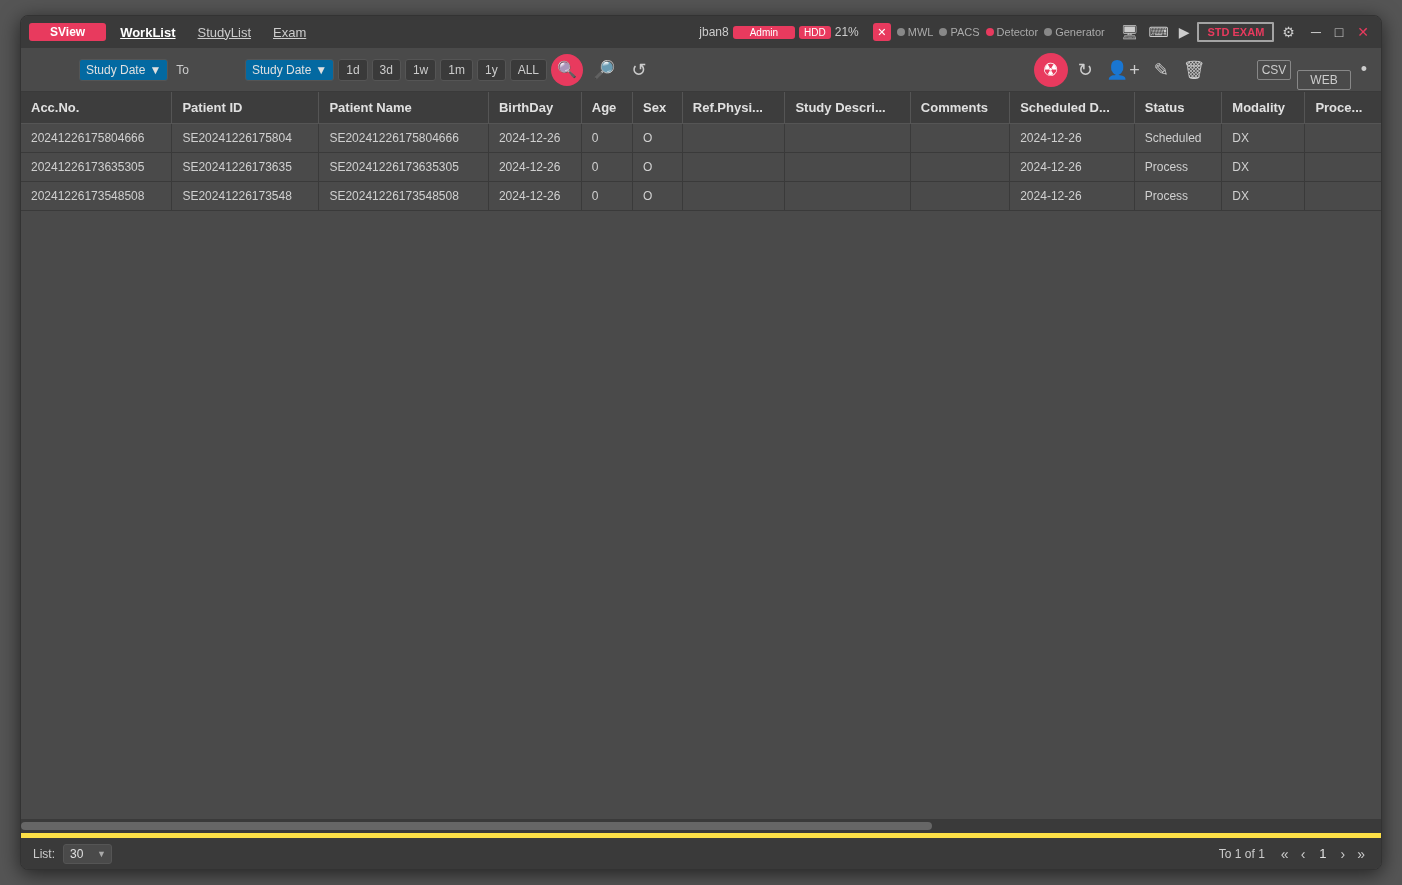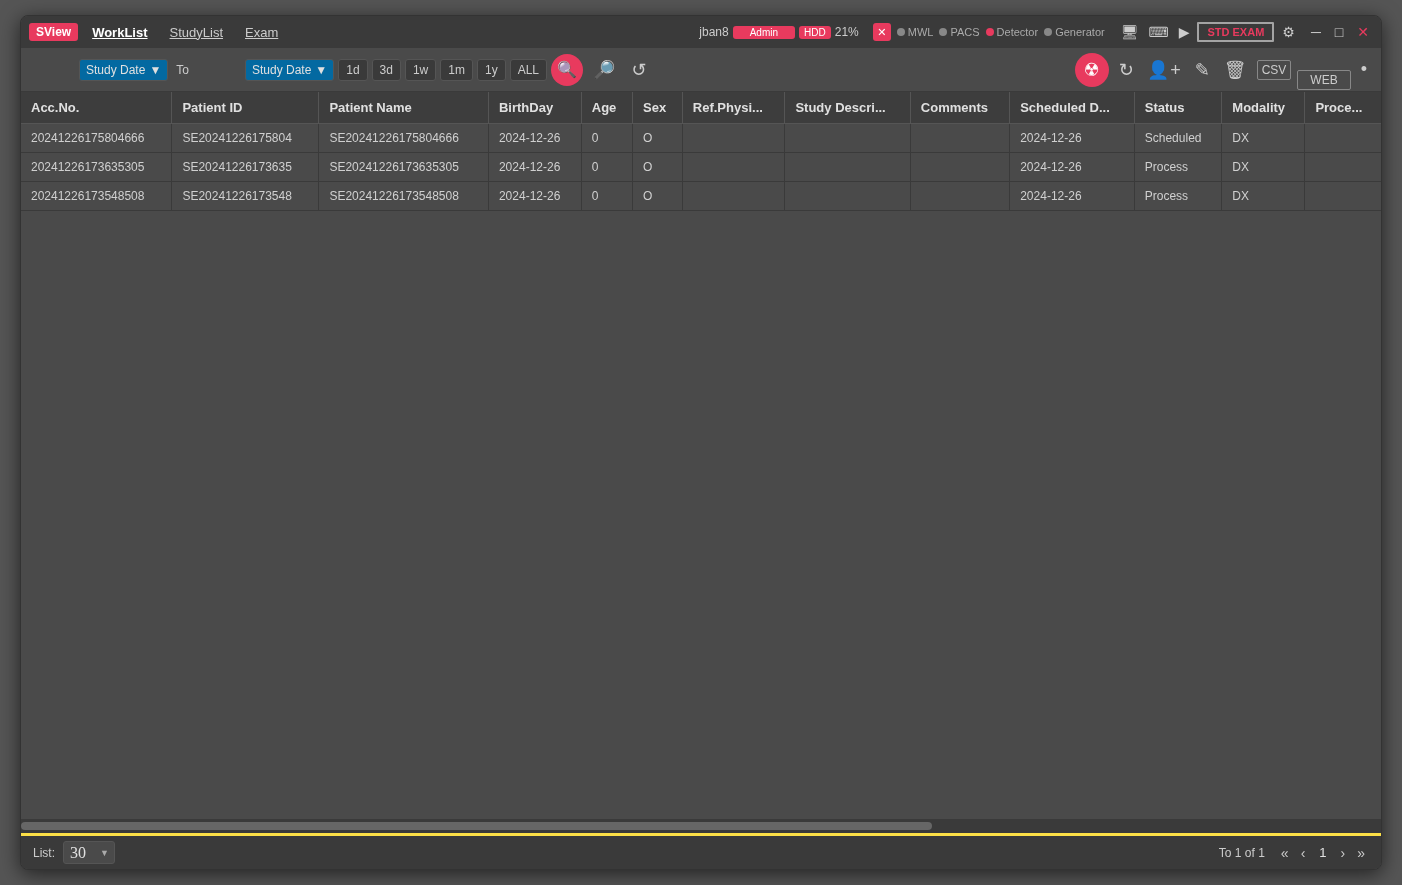--- a/index.html
+++ b/index.html
@@ -32,21 +32,21 @@
       align-items: center;
       padding: 0 8px;
       gap: 6px;
       flex-shrink: 0;
     }
     .app-logo {
       background: #e83a5e;
       color: white;
       font-weight: bold;
       font-size: 12px;
-      padding: 2px 7px;
+      padding: 2px 21px;
       border-radius: 3px;
       cursor: pointer;
     }
     .nav-item {
       color: #ccc;
       font-size: 13px;
       padding: 2px 8px;
       cursor: pointer;
       border-radius: 3px;
       text-decoration: underline;
@@ -270,37 +270,36 @@
     }
     
     .bottom-bar {
       height: 36px;
       background: #3a3a3a;
       display: flex;
       align-items: center;
       padding: 0 12px;
       gap: 8px;
       flex-shrink: 0;
-      border-top: 3px solid #fde047;
+      border-top: 5px solid #fde047;
     }
     .list-label {
       color: #ccc;
       font-size: 12px;
     }
     .list-count-select {
       background: #4a4a4a;
       border: 1px solid #555;
       color: #e0e0e0;
       padding: 2px 20px 2px 6px;
       border-radius: 3px;
-      font-size: 16px;
+      font-size: 12px;
       cursor: pointer;
       appearance: none;
       position: relative;
-      font-family: Liberation Serif, serif;
     }
     .list-count-wrapper {
       display: flex;
       align-items: center;
       gap: 4px;
       position: relative;
     }
     .list-count-wrapper::after {
       content: '▼';
       position: absolute;
@@ -422,21 +421,21 @@
     <div class="toolbar-spacer"></div>
 
     <div class="right-toolbar">
       <button class="radiation-btn">
         <span>☢</span>
       </button>
       <span class="rtb-icon">↻</span>
       <span class="rtb-icon">👤+</span>
       <span class="rtb-icon">✎</span>
       <span class="rtb-icon">🗑</span>
-      <span class="rtb-icon" style="font-size:12px;border:1px solid #888;padding:2px 4px;border-radius:2px;">CSV</span>
+      <span class="rtb-icon" style="font-size:12px;border:1px solid #888;padding:2px 4px;border-radius:2px;margin-left:41px;">CSV</span>
       <span class="rtb-icon" style="font-size:12px;border:1px solid #888;padding:2px 12px;border-radius:2px;margin-top:20px;">WEB</span>
       <span class="rtb-icon">•</span>
     </div>
   </div>
 
   <div class="table-area">
     <table>
       <thead>
         <tr>
           <th>Acc.No.</th>

